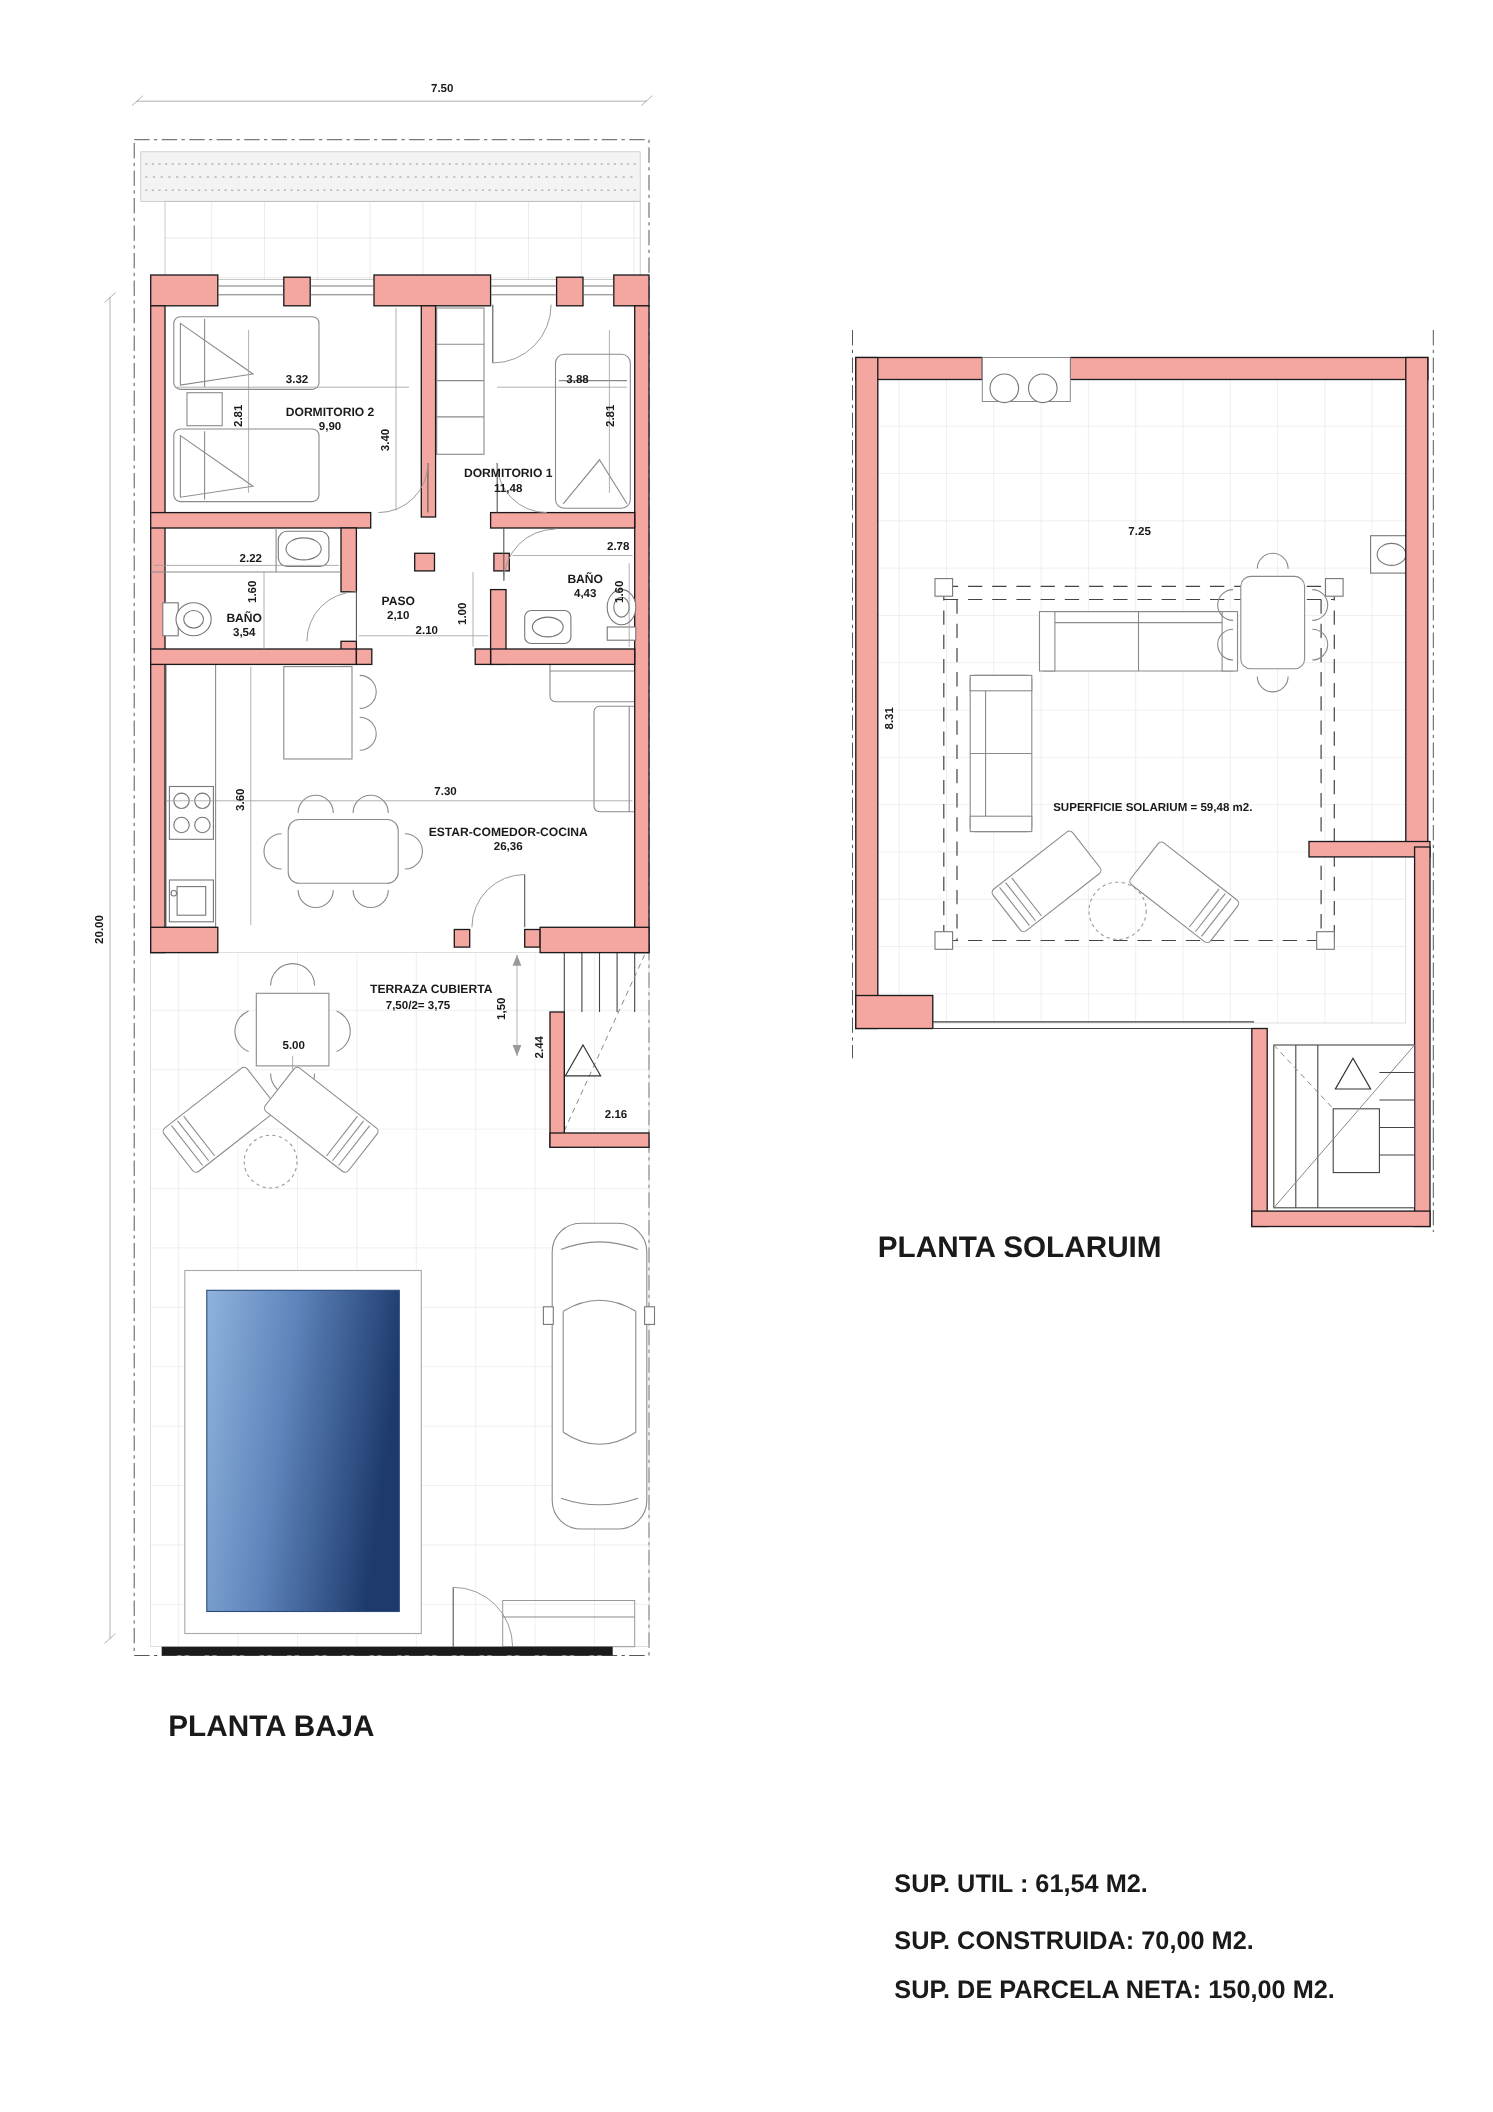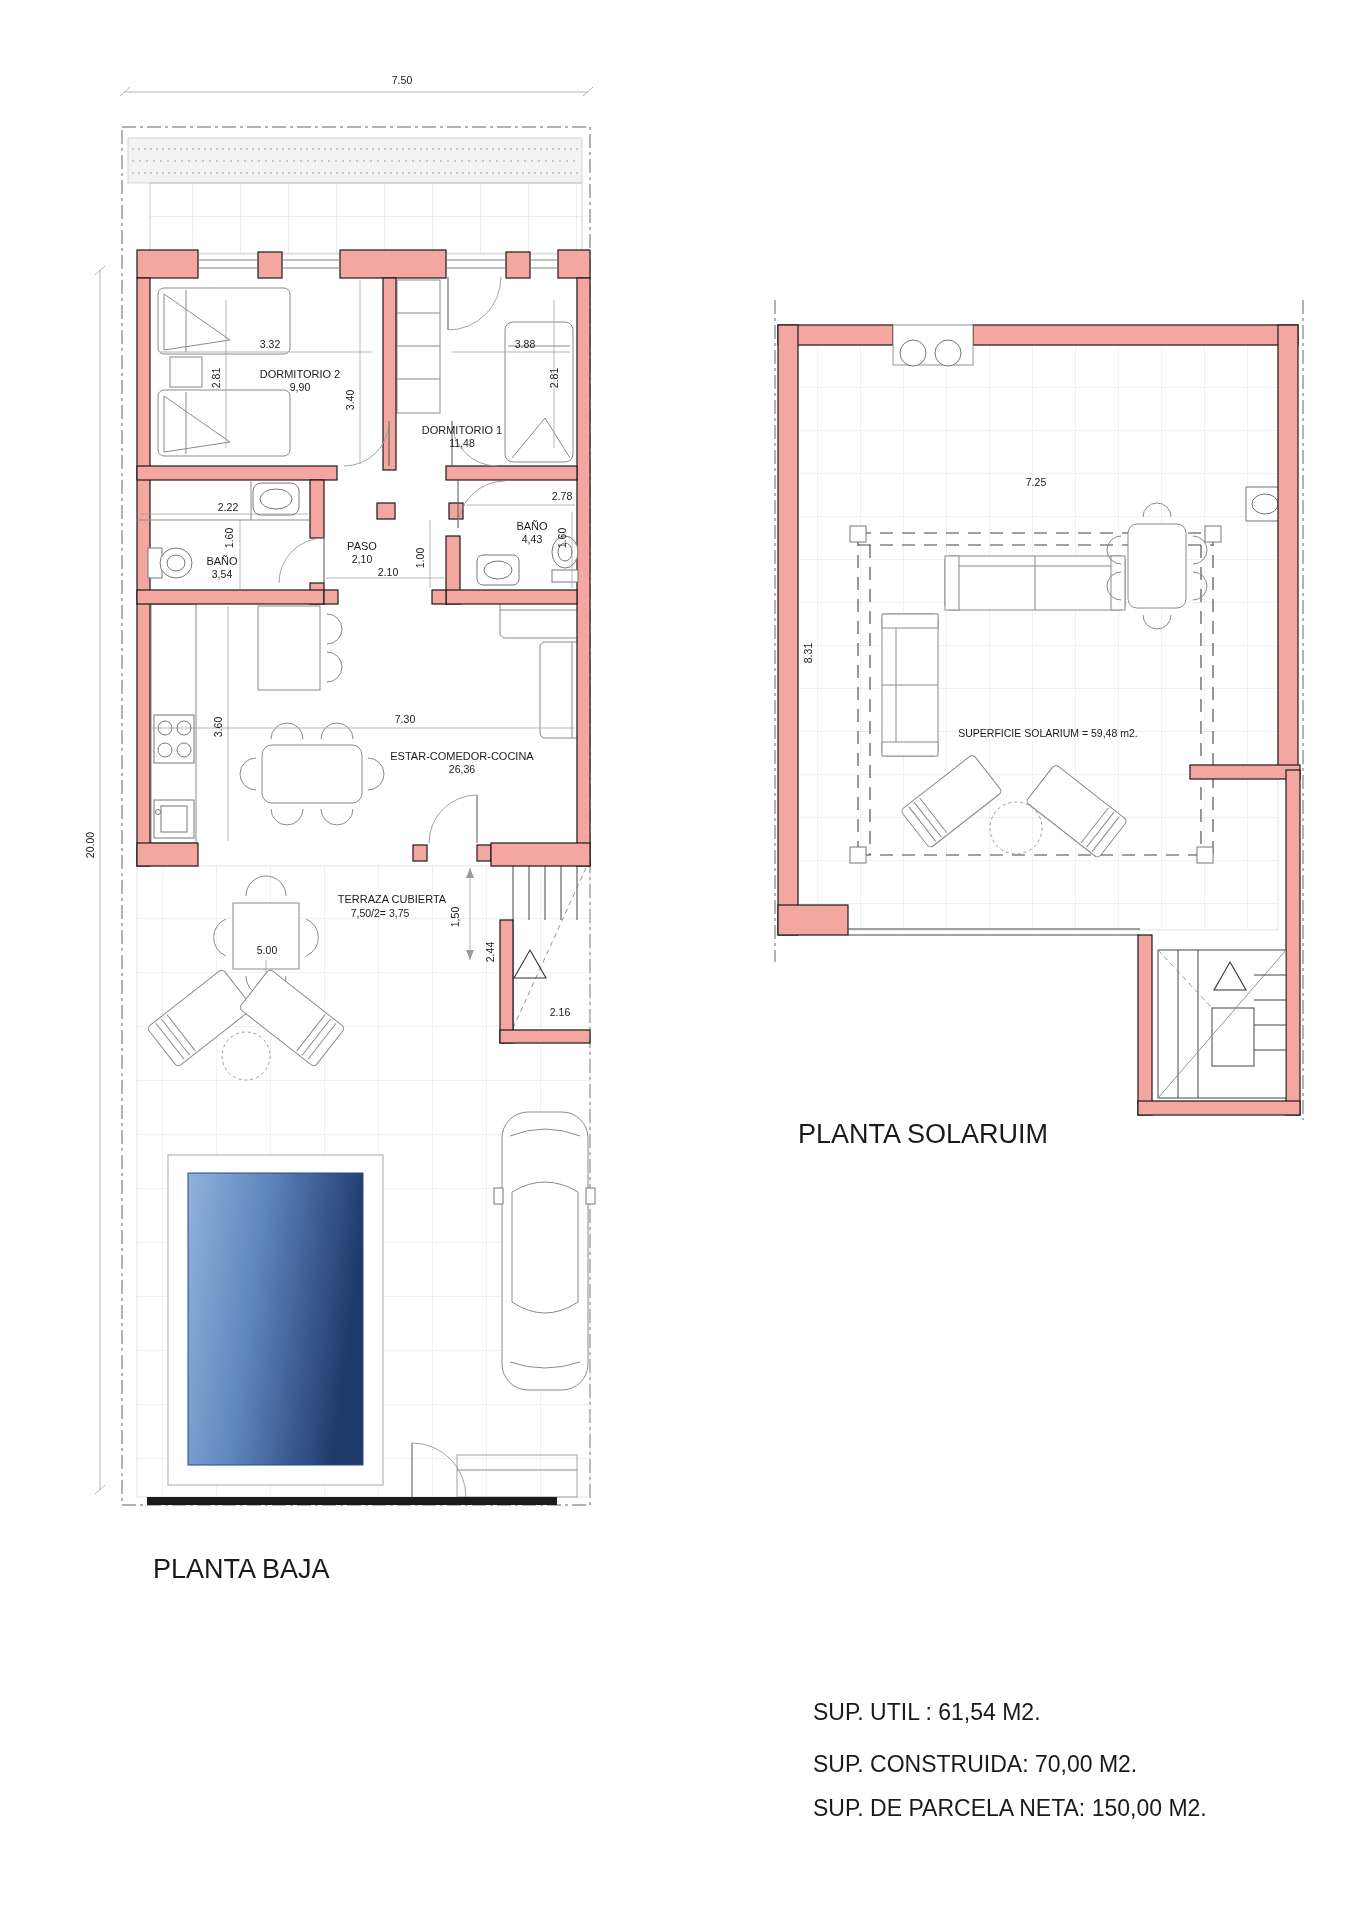--- a/index.html
+++ b/index.html
@@ -1,17 +1,17 @@
 <!DOCTYPE html>
 <html><head>
 <meta charset="utf-8">
 <style>
   html,body{margin:0;padding:0;background:#ffffff;}
   .canvas{position:relative;width:1334px;height:1920px;background:#ffffff;overflow:hidden;
-          font-family:"Liberation Sans", sans-serif;}
+          font-family:"Liberation Sans", sans-serif;font-weight:bold;}
   svg text{font-family:"Liberation Sans", sans-serif;fill:#1a1a1a;}
   .dim{font-size:10.5px;}
   .room{font-size:11px;}
   .area{font-size:10.5px;}
   .title{font-size:27px;}
   .sum{font-size:23px;}
   .wall{fill:#F4A7A1;stroke:#1a1a1a;stroke-width:1.2;}
   .furn{fill:#ffffff;stroke:#8a8a8a;stroke-width:1;}
   .furnln{fill:none;stroke:#8a8a8a;stroke-width:1;}
   .fix{fill:#ffffff;stroke:#777;stroke-width:1;}

